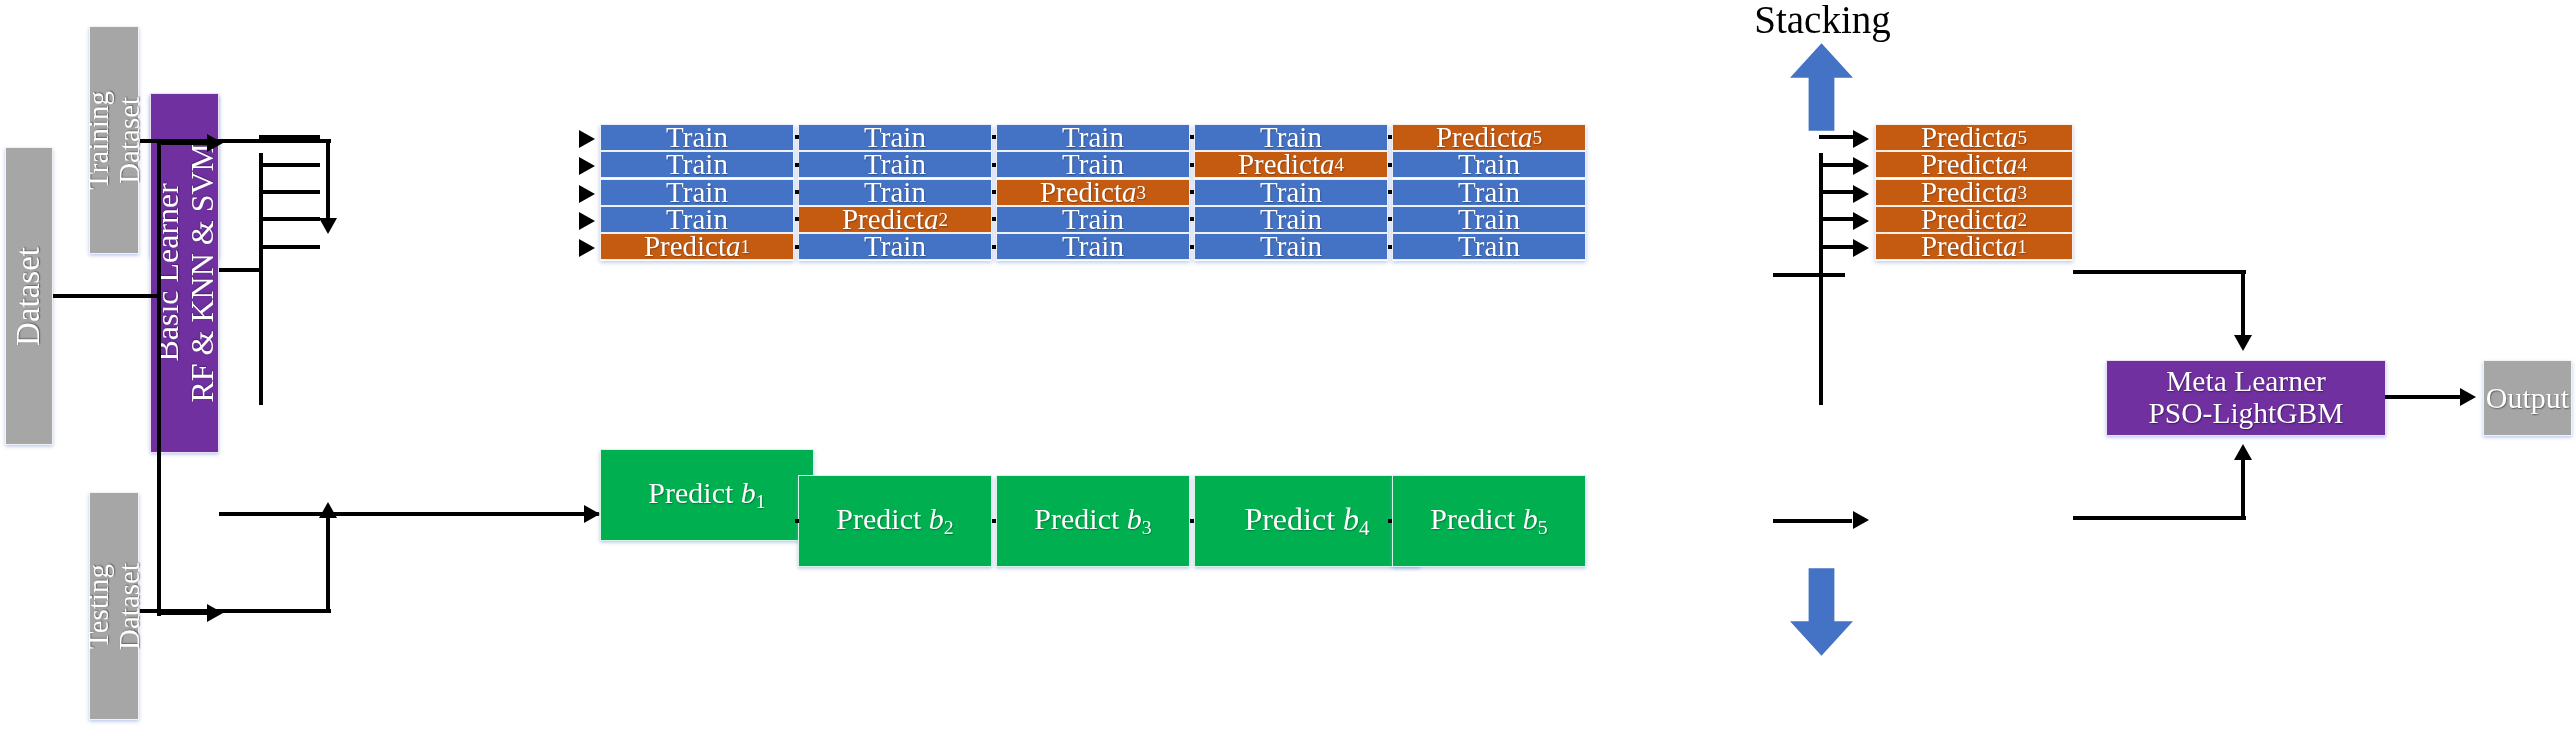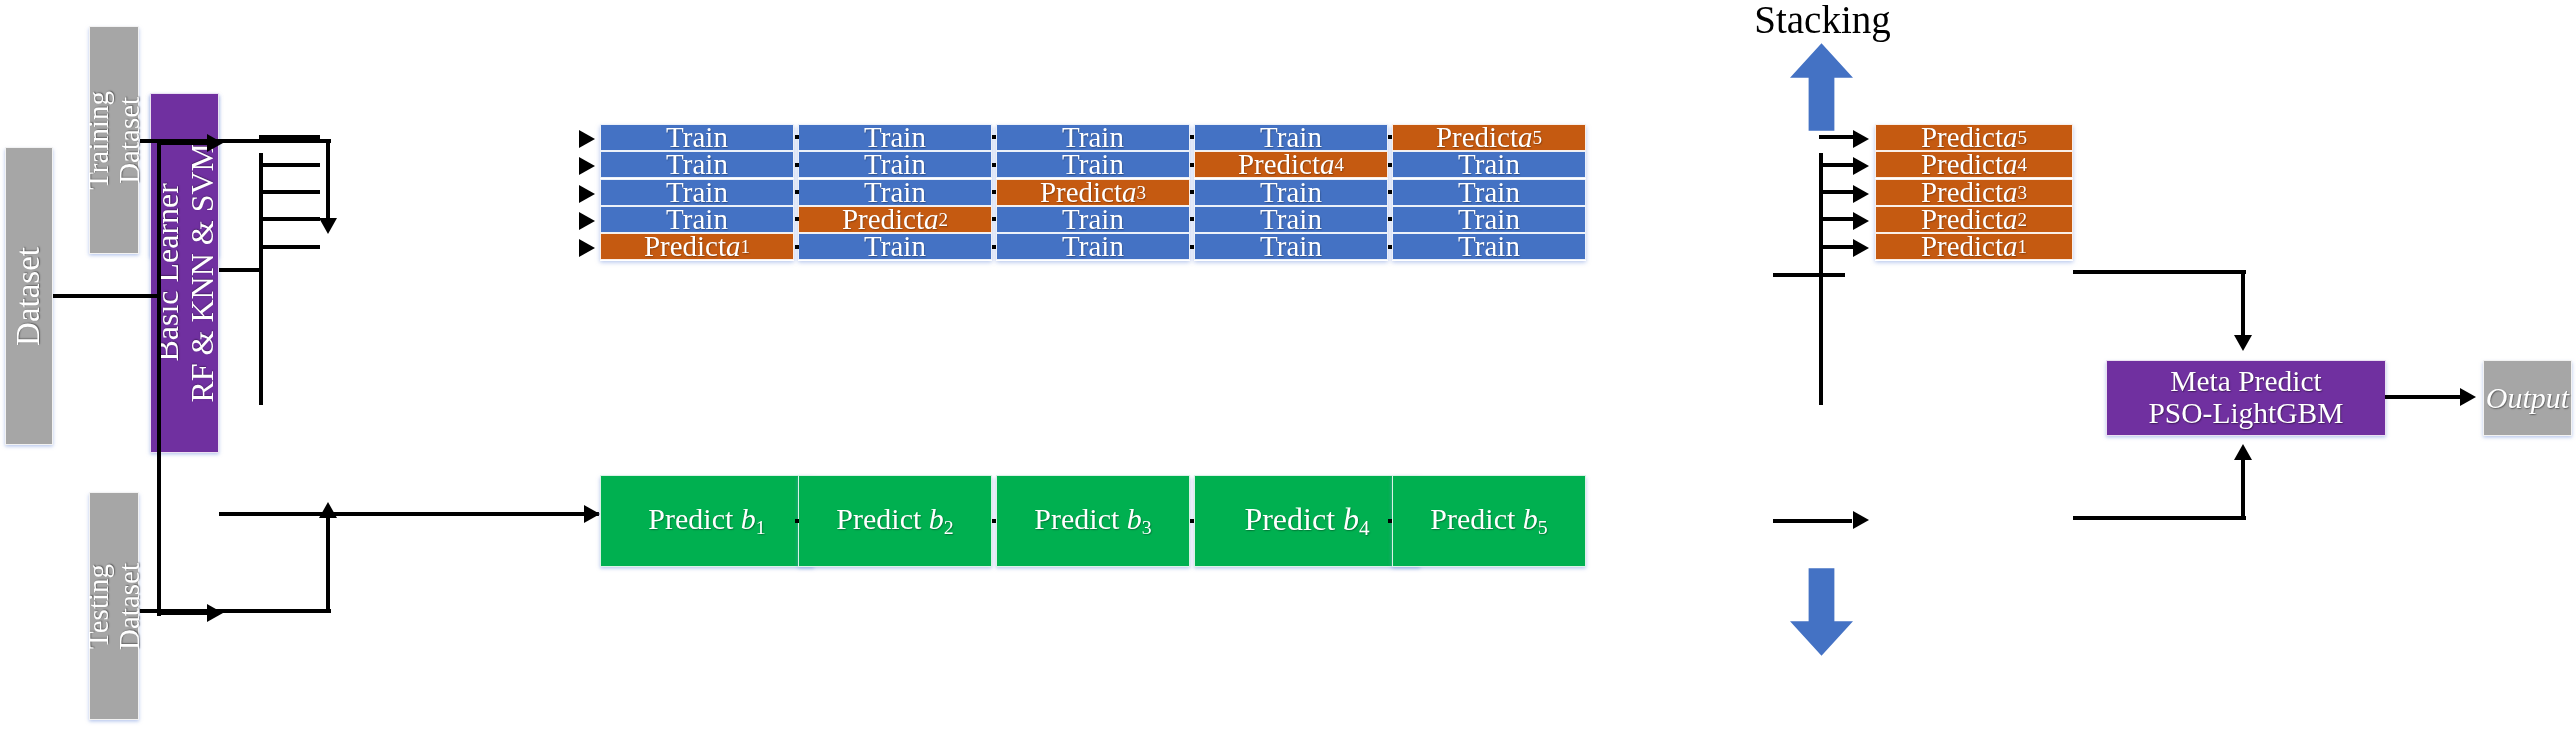--- a/index.html
+++ b/index.html
@@ -184,21 +184,21 @@
 
   <div id="stacked-col" class="cellcol" style="left: 1875px; top: 124px; width: 198px; height: 137px;">
       <div class="cell orange" style="top: 0px; height: 27px;">Predict <span class="ital">a</span><sub>5</sub></div>
       <div class="cell orange" style="top: 27px; height: 27px;">Predict <span class="ital">a</span><sub>4</sub></div>
       <div class="cell orange" style="top: 55px; height: 27px;">Predict <span class="ital">a</span><sub>3</sub></div>
       <div class="cell orange" style="top: 82px; height: 27px;">Predict <span class="ital">a</span><sub>2</sub></div>
       <div class="cell orange" style="top: 109px; height: 27px;">Predict <span class="ital">a</span><sub>1</sub></div>
     </div>
 
   <div id="test-row">
-      <div class="box green" style="left: 600px; top: 475px; width: 214px; height: 92px; font-size: 30px; justify-content: center;">
+      <div class="box green" style="left: 600px; top: 449px; width: 214px; height: 92px; font-size: 30px; justify-content: center;">
         <span class="lbl">Predict <span class="ital">b</span><sub>1</sub></span>
       </div>
       <div class="box green" style="left: 798px; top: 475px; width: 194px; height: 92px; font-size: 30px;">
         <span class="lbl">Predict <span class="ital">b</span><sub>2</sub></span>
       </div>
       <div class="box green" style="left: 996px; top: 475px; width: 194px; height: 92px; font-size: 30px;">
         <span class="lbl">Predict <span class="ital">b</span><sub>3</sub></span>
       </div>
       <div class="box green" style="left: 1194px; top: 475px; width: 226px; height: 92px; font-size: 32px;">
         <span class="lbl">Predict <span class="ital">b</span><sub>4</sub></span>
@@ -209,34 +209,34 @@
     </div>
 
   <div class="hline" style="left:1773px;top:273px;width:72px;"></div>
   <div class="vline" style="left:1819px;top:153px;height:252px;"></div>
 
   <div class="hline" style="left:1773px;top:519px;width:79px;"></div>
   <div class="arrowR" style="left:1853px;top:511px;"></div>
 
   <div class="box purple" style="left:2106px;top:360px;width:280px;height:76px;">
     <span class="lbl" style="font-size:29.5px;display:block;">
-      <span style="display:block;">Meta Predict</span>
+      <span style="display:block;">Meta Learner</span>
       <span style="display:block;">PSO-LightGBM</span>
     </span>
   </div>
 
   <div class="hline" style="left:2073px;top:270px;width:173px;"></div>
   <div class="vline" style="left:2241px;top:270px;height:65px;"></div>
   <div class="arrowD" style="left:2234px;top:335px;"></div>
 
   <div class="hline" style="left:2073px;top:516px;width:173px;"></div>
   <div class="vline" style="left:2241px;top:460px;height:58px;"></div>
   <div class="arrowU" style="left:2234px;top:444px;"></div>
 
-  <div class="box grey" style="left:2483px;top:360px;width:89px;height:76px;font-style:italic;">
+  <div class="box grey" style="left:2483px;top:360px;width:89px;height:76px;">
     <span class="lbl" style="font-size:30px;">Output</span>
   </div>
   <div class="hline" style="left:2385px;top:395px;width:75px;"></div>
   <div class="arrowR" style="left:2460px;top:388px;"></div>
 
   <svg class="blockarrow" style="left:1790px;top:43px;width:63px;height:88px;" viewBox="0 0 88 122">
     <polygon points="44,0 88,48 62,48 62,122 26,122 26,48 0,48" fill="#4472c4"></polygon>
   </svg>
   <div class="capt" style="left:1704px;top:-2.9px;width:237px;">Stacking</div>
 

